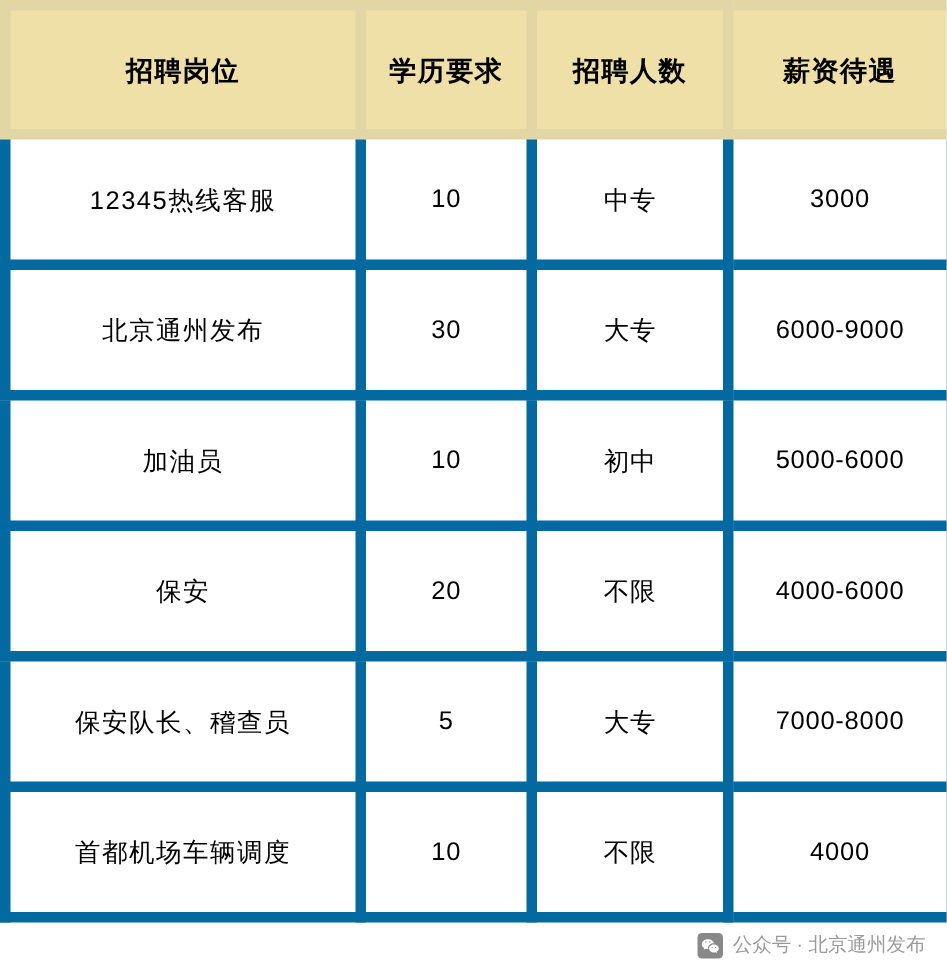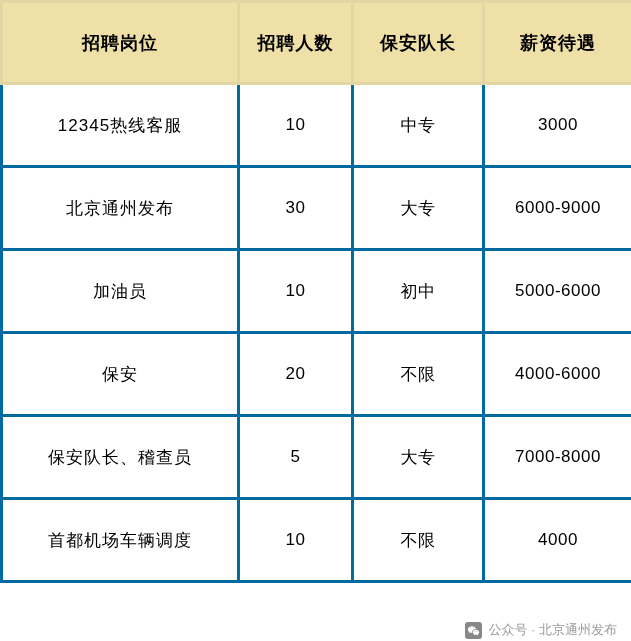--- a/index.html
+++ b/index.html
@@ -26,21 +26,21 @@
     table-layout: fixed;
     font-size: 17px;
   }
   table.job-table col.c0 { width: 237px; }
   table.job-table col.c1 { width: 114px; }
   table.job-table col.c2 { width: 131px; }
   table.job-table col.c3 { width: 149px; }
 
   table.job-table th,
   table.job-table td {
-    border: 3px solid #0369a1;
+    border: 7px solid #0369a1;
     text-align: center;
     vertical-align: middle;
     padding: 0 4px;
     word-break: keep-all;
   }
   table.job-table thead th {
     background: #efe0a8;
     height: 79px;
     font-weight: bold;
     font-size: 18px;
@@ -90,22 +90,22 @@
   <table class="job-table">
     <colgroup>
       <col class="c0">
       <col class="c1">
       <col class="c2">
       <col class="c3">
     </colgroup>
     <thead>
       <tr>
         <th>招聘岗位</th>
+        <th>学历要求</th>
         <th>招聘人数</th>
-        <th>保安队长</th>
         <th>薪资待遇</th>
       </tr>
     </thead>
     <tbody>
       <tr>
         <td>12345热线客服</td>
         <td>10</td>
         <td>中专</td>
         <td>3000</td>
       </tr>

